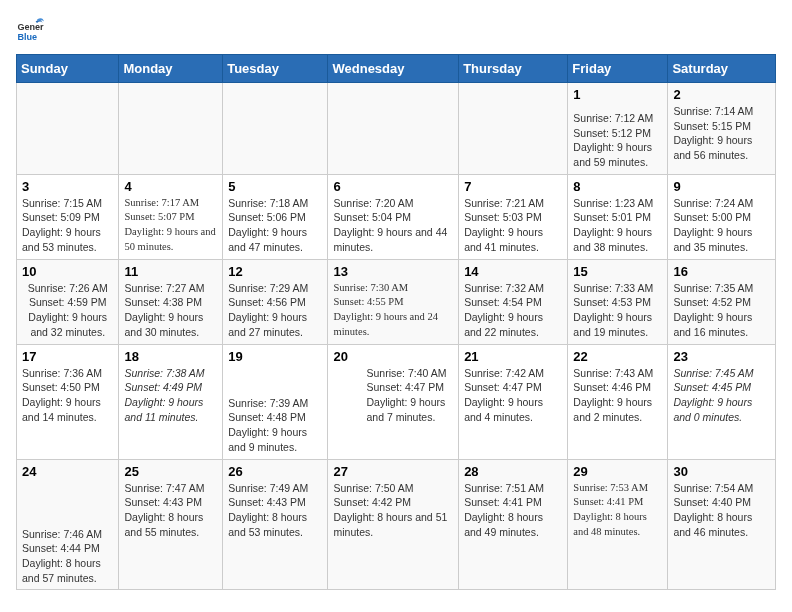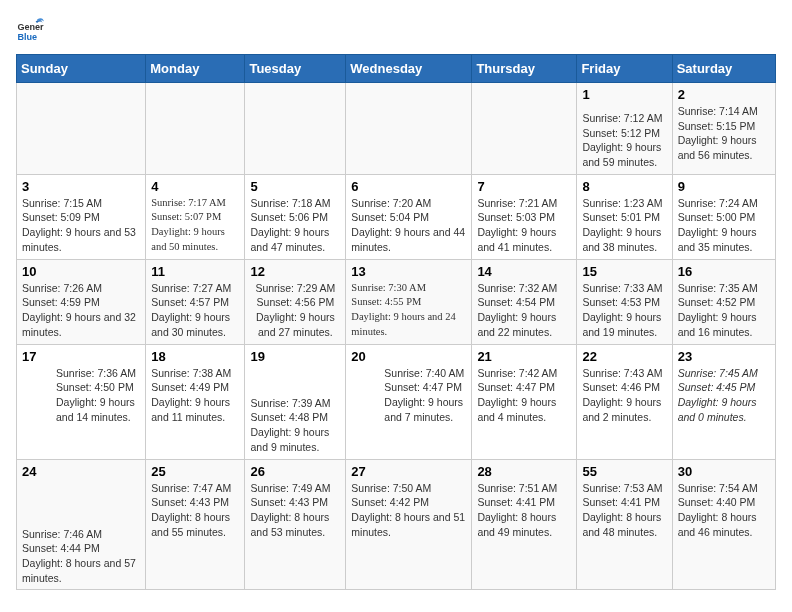--- a/index.html
+++ b/index.html
@@ -176,33 +176,33 @@
         <td>
           <div class="day-number">9</div>
           <div class="day-info" style="white-space: pre-line;">Sunrise: 7:24 AM
 Sunset: 5:00 PM
 Daylight: 9 hours and 35 minutes.</div>
         </td>
       </tr>
       <tr>
         <td>
           <div class="day-number">10</div>
-          <div class="day-info" style="white-space: pre-line;">Sunrise: 7:26 AM
+          <div class="day-info" style="white-space: pre-line; text-align: center;">Sunrise: 7:26 AM
 Sunset: 4:59 PM
 Daylight: 9 hours and 32 minutes.</div>
         </td>
         <td>
           <div class="day-number">11</div>
           <div class="day-info" style="white-space: pre-line;">Sunrise: 7:27 AM
-Sunset: 4:57 PM
+Sunset: 4:38 PM
 Daylight: 9 hours and 30 minutes.</div>
         </td>
         <td>
           <div class="day-number">12</div>
-          <div class="day-info" style="white-space: pre-line; text-align: center;">Sunrise: 7:29 AM
+          <div class="day-info" style="white-space: pre-line;">Sunrise: 7:29 AM
 Sunset: 4:56 PM
 Daylight: 9 hours and 27 minutes.</div>
         </td>
         <td>
           <div class="day-number">13</div>
           <div class="day-info" style="white-space: pre-line; font-family: Liberation Serif, serif;">Sunrise: 7:30 AM
 Sunset: 4:55 PM
 Daylight: 9 hours and 24 minutes.</div>
         </td>
         <td>
@@ -220,27 +220,27 @@
         <td>
           <div class="day-number">16</div>
           <div class="day-info" style="white-space: pre-line;">Sunrise: 7:35 AM
 Sunset: 4:52 PM
 Daylight: 9 hours and 16 minutes.</div>
         </td>
       </tr>
       <tr>
         <td>
           <div class="day-number">17</div>
-          <div class="day-info" style="white-space: pre-line; margin-left: 34px;">Sunrise: 7:36 AM
+          <div class="day-info" style="white-space: pre-line;">Sunrise: 7:36 AM
 Sunset: 4:50 PM
 Daylight: 9 hours and 14 minutes.</div>
         </td>
         <td>
           <div class="day-number">18</div>
-          <div class="day-info" style="white-space: pre-line;">Sunrise: 7:38 AM
+          <div class="day-info" style="white-space: pre-line; font-style: italic;">Sunrise: 7:38 AM
 Sunset: 4:49 PM
 Daylight: 9 hours and 11 minutes.</div>
         </td>
         <td>
           <div class="day-number">19</div>
           <div class="day-info" style="white-space: pre-line; margin-top: 32px;">Sunrise: 7:39 AM
 Sunset: 4:48 PM
 Daylight: 9 hours and 9 minutes.</div>
         </td>
         <td>
@@ -293,22 +293,22 @@
 Sunset: 4:42 PM
 Daylight: 8 hours and 51 minutes.</div>
         </td>
         <td>
           <div class="day-number">28</div>
           <div class="day-info" style="white-space: pre-line;">Sunrise: 7:51 AM
 Sunset: 4:41 PM
 Daylight: 8 hours and 49 minutes.</div>
         </td>
         <td>
-          <div class="day-number">55</div>
-          <div class="day-info" style="white-space: pre-line;">Sunrise: 7:53 AM
+          <div class="day-number">29</div>
+          <div class="day-info" style="white-space: pre-line; font-family: Liberation Serif, serif;">Sunrise: 7:53 AM
 Sunset: 4:41 PM
 Daylight: 8 hours and 48 minutes.</div>
         </td>
         <td>
           <div class="day-number">30</div>
           <div class="day-info" style="white-space: pre-line;">Sunrise: 7:54 AM
 Sunset: 4:40 PM
 Daylight: 8 hours and 46 minutes.</div>
         </td>
       </tr>

